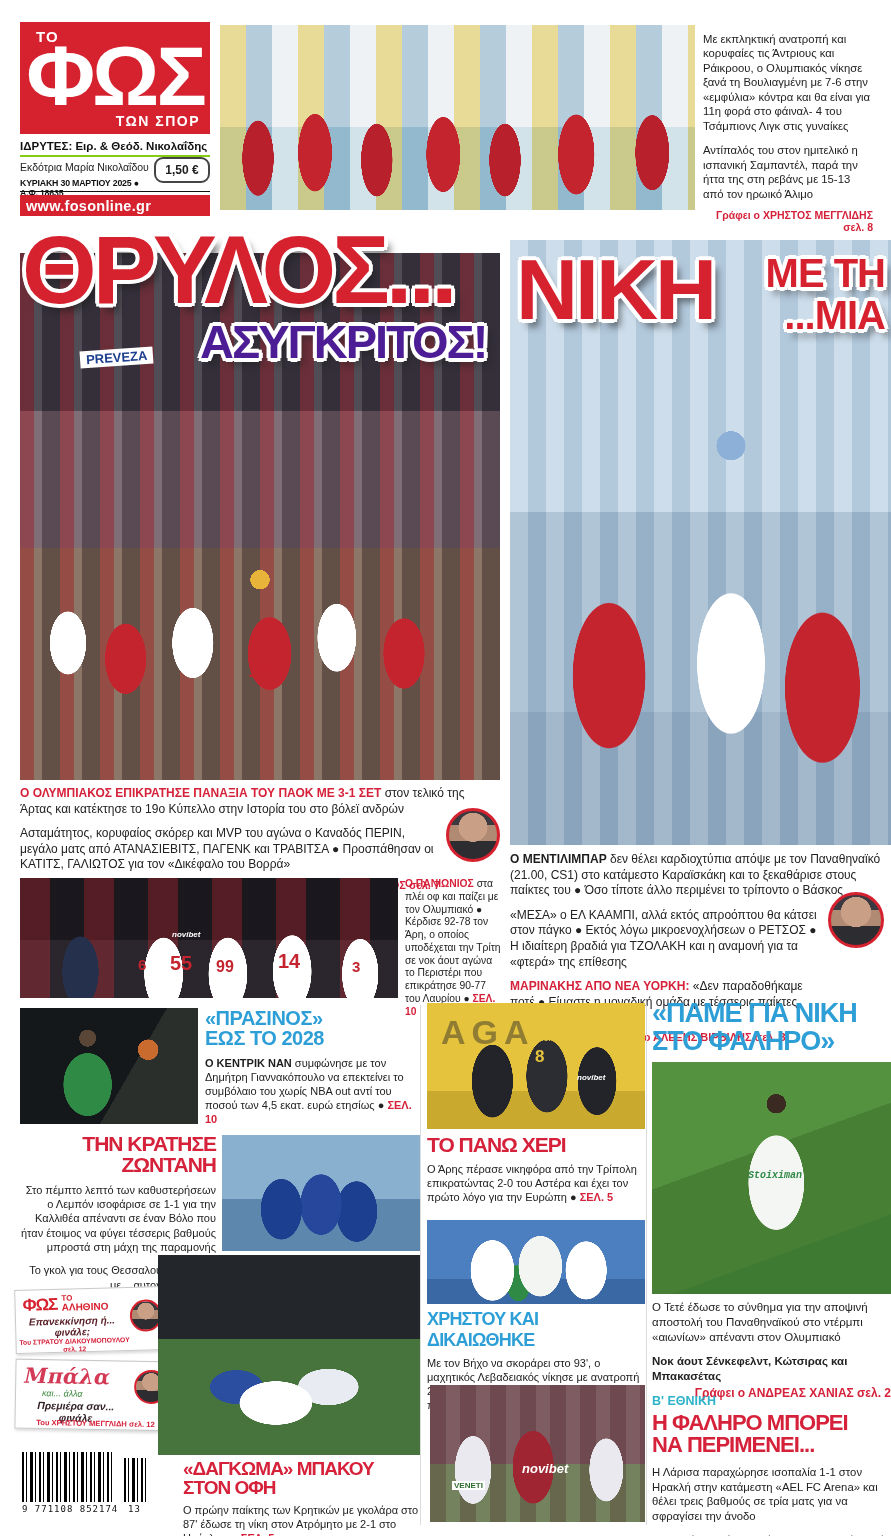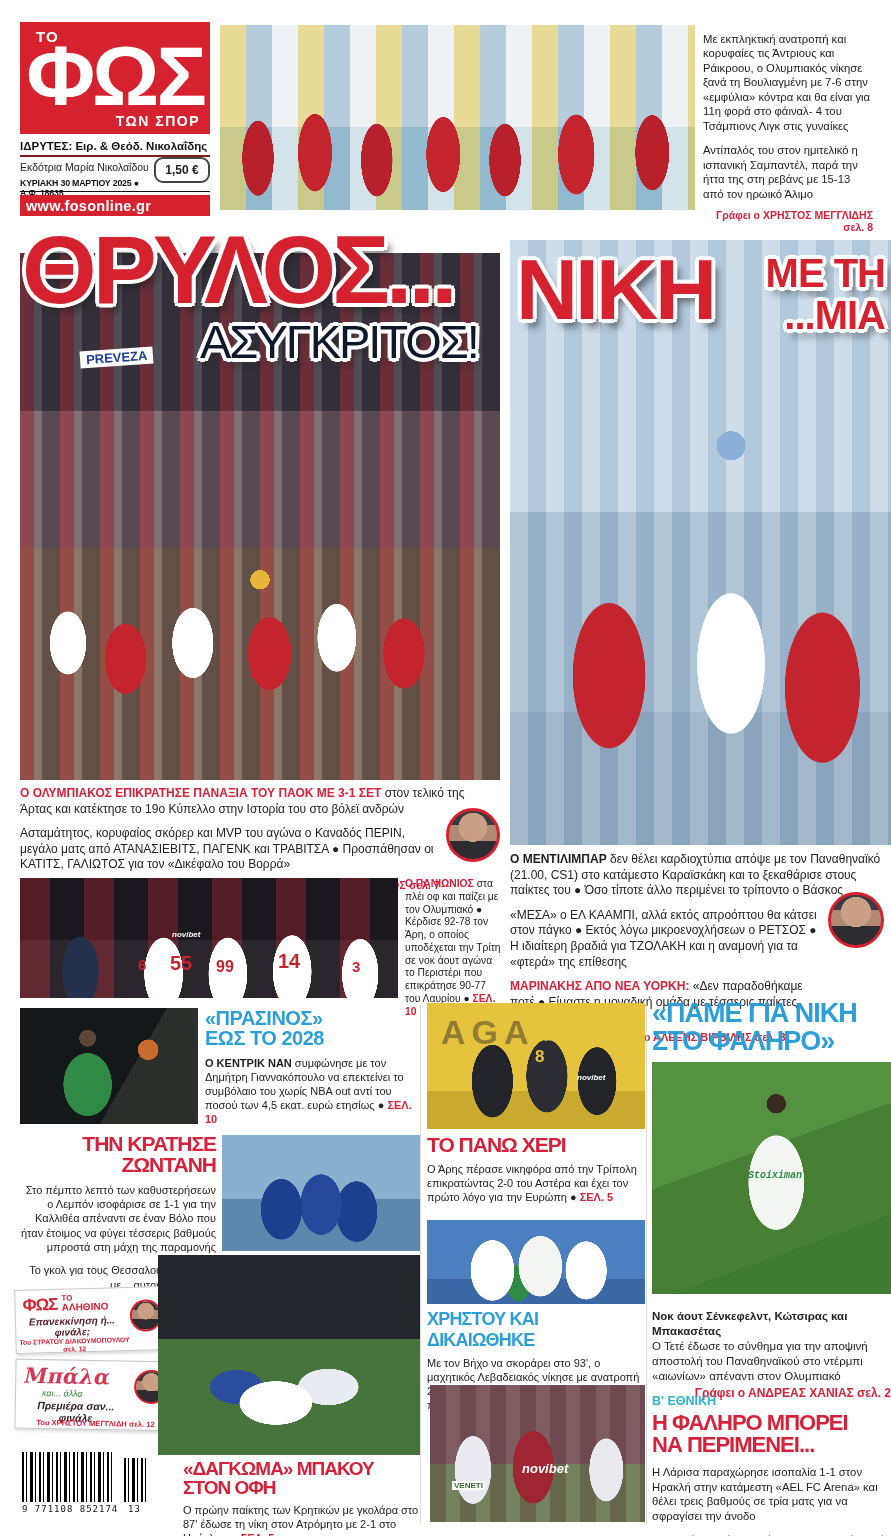--- a/index.html
+++ b/index.html
@@ -7,40 +7,40 @@
   body { font-family:"Liberation Sans", sans-serif; }
   .page { position:relative; width:891px; height:1536px; background:#fff; margin:0 auto; overflow:hidden; color:#1d1d1f; }
   .abs { position:absolute; }
 
   
   .masthead { left:20px; top:22px; width:190px; height:192px; }
   .logo-red { position:absolute; top:0; left:0; right:0; height:112px; background:#d6212f; }
   .logo-to { position:absolute; top:6px; left:16px; color:#fff; font-weight:bold; font-size:15px; letter-spacing:1px; }
   .logo-fos { position:absolute; top:2px; left:4px; right:4px; text-align:center; color:#fff; font-weight:800; font-size:84px; line-height:104px; letter-spacing:-3px; }
   .logo-sub { position:absolute; bottom:5px; right:10px; color:#fff; font-weight:bold; font-size:14px; letter-spacing:1.5px; }
-  .founders { position:absolute; top:114px; left:0; right:0; height:21px; font-size:11.5px; font-weight:bold; color:#111; border-bottom:2px solid #7f1d1d; display:flex; align-items:center;text-align:right; }
+  .founders { position:absolute; top:114px; left:0; right:0; height:21px; font-size:11.5px; font-weight:bold; color:#111; border-bottom:2px solid #84cc16; display:flex; align-items:center;text-align:right; }
   .publisher { position:absolute; top:139px; left:0; font-size:10.5px; color:#222; }
   .dateline { position:absolute; top:156px; left:0; width:132px; font-size:8.8px; font-weight:bold; letter-spacing:-0.2px; color:#111; }
   .mast-rule { position:absolute; top:169px; left:0; right:0; height:0; border-bottom:1.5px solid #111; }
   .price { position:absolute; top:135px; right:0; width:56px; height:26px; border:2px solid #444; border-radius:9px; background:#fff; font-size:12px; font-weight:bold; display:flex; align-items:center; justify-content:center; }
   .website { position:absolute; top:173px; left:0; right:0; height:21px; background:#d6212f; color:#fff; font-weight:bold; font-size:14.5px; display:flex; align-items:center; padding-left:6px; letter-spacing:0.3px; }
 
   
   .headline-red { color:#d6213a; font-weight:800; letter-spacing:-1px; }
   .headline-blue { color:#2e9fd6; font-weight:800; letter-spacing:-0.5px; }
   .teal-label { color:#2fb3c9; font-weight:bold; }
   .body-txt { color:#222; }
   .lead-red { color:#d6213a; font-weight:bold; }
   .lead-bold { font-weight:bold; }
   .pg { color:#d6213a; font-weight:bold; }
   .byline { color:#d6213a; font-weight:bold; }
 
   .outline-red { color:#d6212f; font-weight:800;
     text-shadow:-3px -3px 0 #fff,3px -3px 0 #fff,-3px 3px 0 #fff,3px 3px 0 #fff,0 -4px 0 #fff,0 4px 0 #fff,-4px 0 0 #fff,4px 0 0 #fff,6px 8px 7px rgba(30,30,30,.55); }
-  .outline-yellow { color:#0f172a; font-weight:400;
+  .outline-yellow { color:#4c1d95; font-weight:700;
     text-shadow:-3px -3px 0 #fff,3px -3px 0 #fff,-3px 3px 0 #fff,3px 3px 0 #fff,0 -4px 0 #fff,0 4px 0 #fff,-4px 0 0 #fff,4px 0 0 #fff,5px 7px 6px rgba(30,30,30,.5); }
 
   .avatar { border-radius:50%; border:3px solid #d6212f;
     background: radial-gradient(circle at 50% 34%, #c9a086 0 36%, transparent 37%),
                 linear-gradient(#3a3a40 0 30%, #b08a72 30% 62%, #2c2c31 62%); }
 
   .vrule { position:absolute; width:1px; background:#dcdcdc; }
 
   
   .photo { position:absolute; overflow:hidden; }
@@ -267,22 +267,22 @@
   </div>
 
   <div class="abs headline-blue" style="left:652px;top:1000px;width:239px;font-size:27px;line-height:1.02;letter-spacing:-1px;">
     <div>«ΠΑΜΕ ΓΙΑ ΝΙΚΗ</div>
     <div>ΣΤΟ ΦΑΛΗΡΟ»</div>
   </div>
   <div class="photo ph-tete" style="left:652px;top:1062px;width:239px;height:232px;font-family:Liberation Mono, monospace;">
     <span class="in-photo" style="left:96px;top:108px;color:#2f8a46;font-size:10px;font-style:italic;">Stoiximan</span>
   </div>
   <div class="abs" style="left:652px;top:1300px;width:239px;">
+    <p class="body-txt" style="font-size:11.5px;line-height:1.3;">Ο Τετέ έδωσε το σύνθημα για την αποψινή αποστολή του Παναθηναϊκού στο ντέρμπι «αιωνίων» απέναντι στον Ολυμπιακό</p>
     <p class="body-txt" style="margin-top:9px;font-size:11.5px;line-height:1.3;font-weight:bold;">Νοκ άουτ Σένκεφελντ, Κώτσιρας και Μπακασέτας</p>
-    <p class="body-txt" style="font-size:11.5px;line-height:1.3;">Ο Τετέ έδωσε το σύνθημα για την αποψινή αποστολή του Παναθηναϊκού στο ντέρμπι «αιωνίων» απέναντι στον Ολυμπιακό</p>
     <p class="byline" style="margin-top:2px;font-size:12px;text-align:right;">Γράφει ο ΑΝΔΡΕΑΣ ΧΑΝΙΑΣ σελ. 2</p>
   </div>
 
   <div class="abs" style="left:652px;top:1394px;width:239px;">
     <div class="teal-label" style="font-size:12.5px;">Β' ΕΘΝΙΚΗ</div>
     <div class="headline-red" style="margin-top:4px;font-size:22px;line-height:1.02;">
       <div>Η ΦΑΛΗΡΟ ΜΠΟΡΕΙ</div>
       <div>ΝΑ ΠΕΡΙΜΕΝΕΙ...</div>
     </div>
     <p class="body-txt" style="margin-top:8px;font-size:11.3px;line-height:1.3;">Η Λάρισα παραχώρησε ισοπαλία 1-1 στον Ηρακλή στην κατάμεστη «AEL FC Arena» και θέλει τρεις βαθμούς σε τρία ματς για να σφραγίσει την άνοδο</p>

